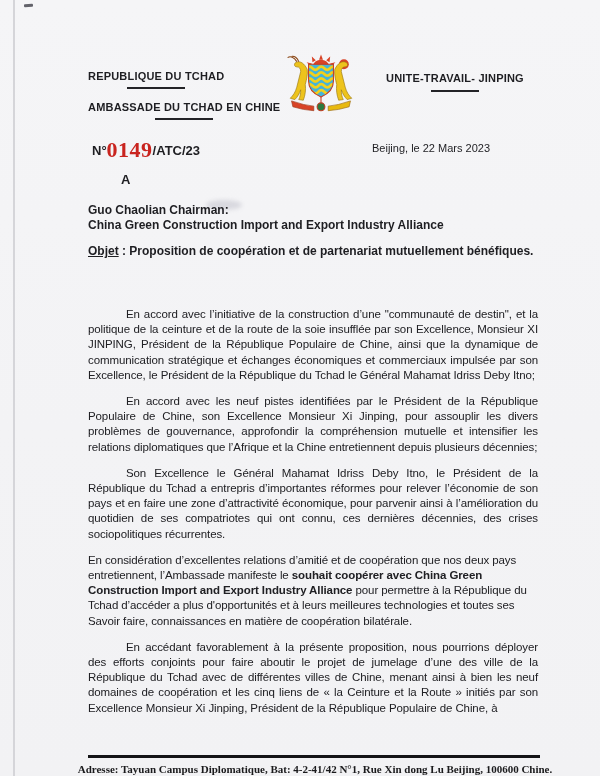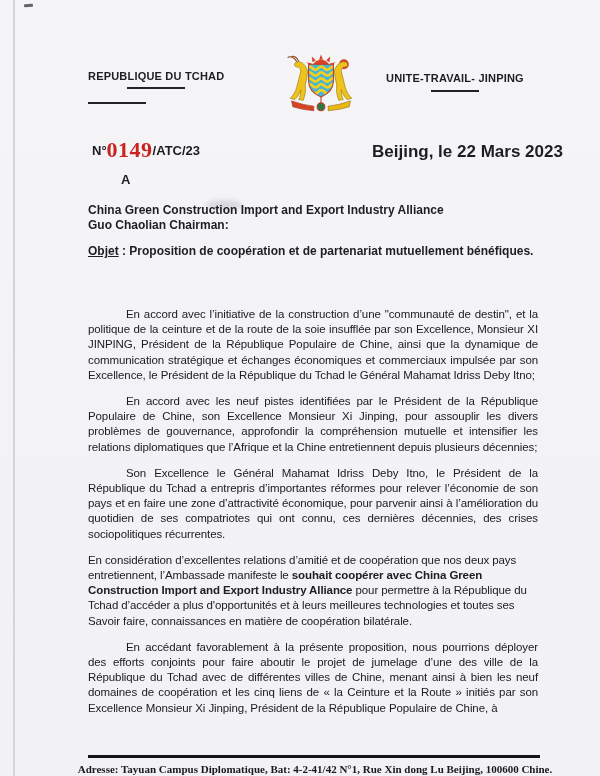--- a/index.html
+++ b/index.html
@@ -22,21 +22,21 @@
   .hdr-unit  { display:inline-block; text-align:center; }
   .hdr-title { font-weight:bold; font-size:11px; letter-spacing:.2px; white-space:nowrap; }
   .hdr-rule  { height:2px; background:#232327; width:58px; margin:5px auto 8px auto; }
   .hdr-right .hdr-rule { width:48px; margin-top:6px; }
 
   .emblem { position:absolute; left:285px; top:53px; width:72px; height:67px; }
 
   
   .refline { position:absolute; left:92px; top:137px; font-weight:bold; font-size:13px; white-space:nowrap; }
   .ref-num { font-family:"Liberation Serif", serif; font-size:22px; font-weight:bold; letter-spacing:.5px; vertical-align:-2px; }
-  .dateline { position:absolute; left:372px; top:142px; font-weight:bold; font-size:17px; white-space:nowrap; }
+  .dateline { position:absolute; left:372px; top:142px; font-weight:normal; font-size:11px; white-space:nowrap; }
 
   
   .recipient { position:absolute; left:88px; top:172px; font-weight:bold; font-size:12px; line-height:15px; }
   .salutation { margin-left:33px; margin-bottom:16px; font-size:13px; }
   .rcpt-line { margin:0; }
 
   
   .subject { position:absolute; left:88px; top:244px; width:458px; font-weight:bold; font-size:12px; line-height:15.5px; }
   .subject .u { text-decoration:underline; }
 
@@ -60,20 +60,21 @@
   <div class="scan-edge"></div>
   <div class="scan-mark"></div>
   <div class="smudge"></div>
 
   <div class="hdr-left">
     <div class="hdr-unit">
       <div class="hdr-title">REPUBLIQUE DU TCHAD</div>
       <div class="hdr-rule"></div>
     </div><br>
     <div class="hdr-unit">
+      <div class="hdr-title">AMBASSADE DU TCHAD EN CHINE</div>
       <div class="hdr-rule"></div>
     </div>
   </div>
 
   <div class="emblem">
     <svg viewBox="0 0 110 100" width="72" height="67">
 
       <g fill="#d84327">
         <path d="M55 1 l3 8 h-6 z"></path>
         <path d="M41 4 l6 6 -5 3 z"></path>
@@ -127,22 +128,22 @@
   </div>
 
   <div class="refline">
     <span>N°</span><span class="ref-num" style="color: rgb(201, 36, 31);">0149</span><span>/ATC/23</span>
   </div>
 
   <div class="dateline">Beijing, le 22 Mars 2023</div>
 
   <div class="recipient">
     <div class="salutation">A</div>
+    <p class="rcpt-line">Guo Chaolian Chairman:</p>
     <p class="rcpt-line">China Green Construction Import and Export Industry Alliance</p>
-    <p class="rcpt-line">Guo Chaolian Chairman:</p>
   </div>
 
   <div class="subject">
     <span class="u">Objet</span><span> : Proposition de coopération et de partenariat mutuellement bénéfiques.</span>
   </div>
 
   <div class="body">
       <p class="indent justify"><span>En accord avec l’initiative de la construction d’une "communauté de destin", et la politique de la ceinture et de la route de la soie insufflée par son Excellence, Monsieur XI JINPING, Président de la République Populaire de Chine, ainsi que la dynamique de communication stratégique et échanges économiques et commerciaux impulsée par son Excellence, le Président de la République du Tchad le Général Mahamat Idriss Deby Itno;</span></p>
       <p class="indent justify"><span>En accord avec les neuf pistes identifiées par le Président de la République Populaire de Chine, son Excellence Monsieur Xi Jinping, pour assouplir les divers problèmes de gouvernance, approfondir la compréhension mutuelle et intensifier les relations diplomatiques que l’Afrique et la Chine entretiennent depuis plusieurs décennies;</span></p>
       <p class="indent justify"><span>Son Excellence le Général Mahamat Idriss Deby Itno, le Président de la République du Tchad a entrepris d’importantes réformes pour relever l’économie de son pays et en faire une zone d’attractivité économique, pour parvenir ainsi à l’amélioration du quotidien de ses compatriotes qui ont connu, ces dernières décennies, des crises sociopolitiques récurrentes.</span></p>

